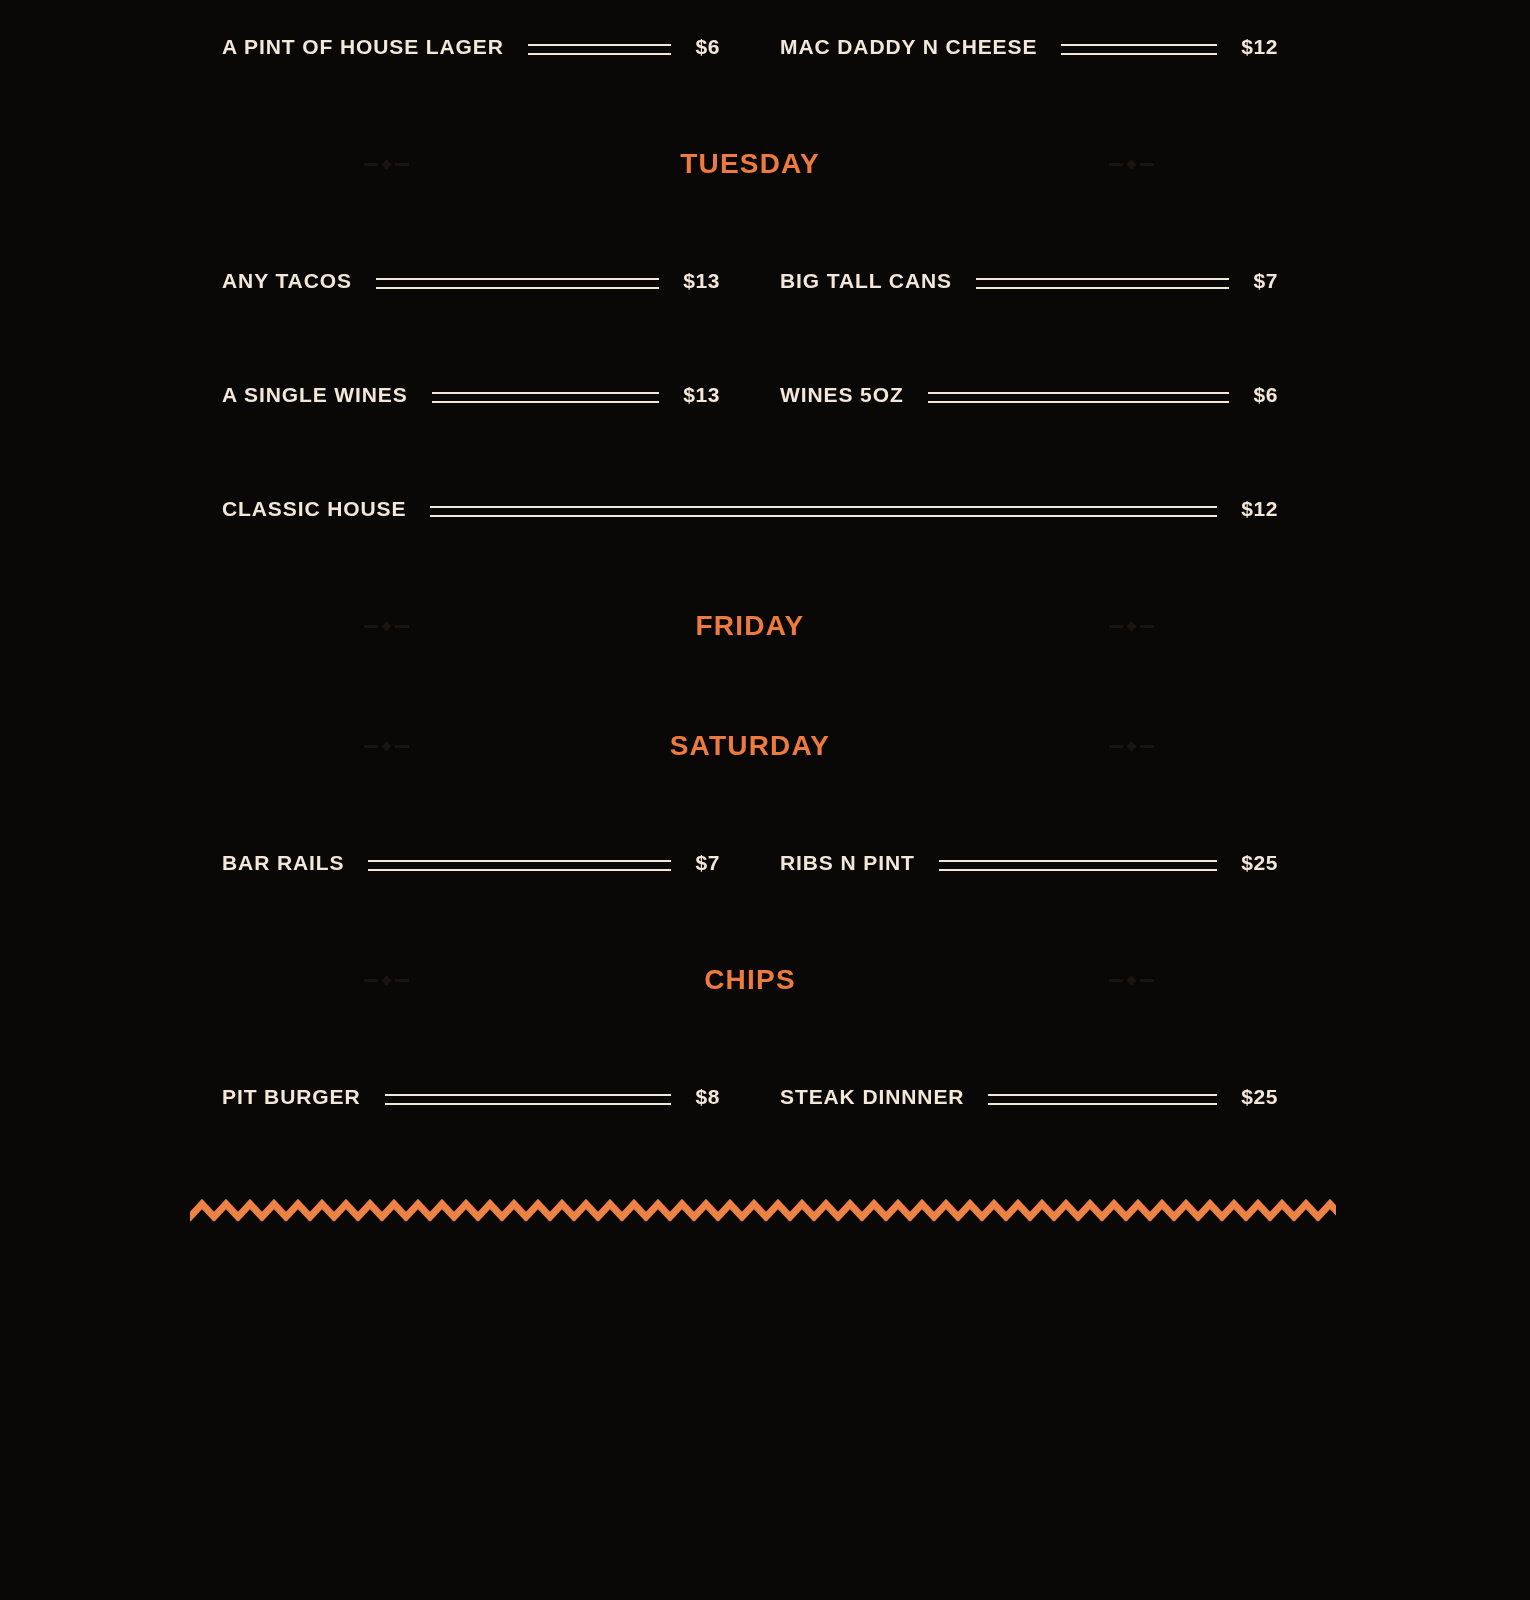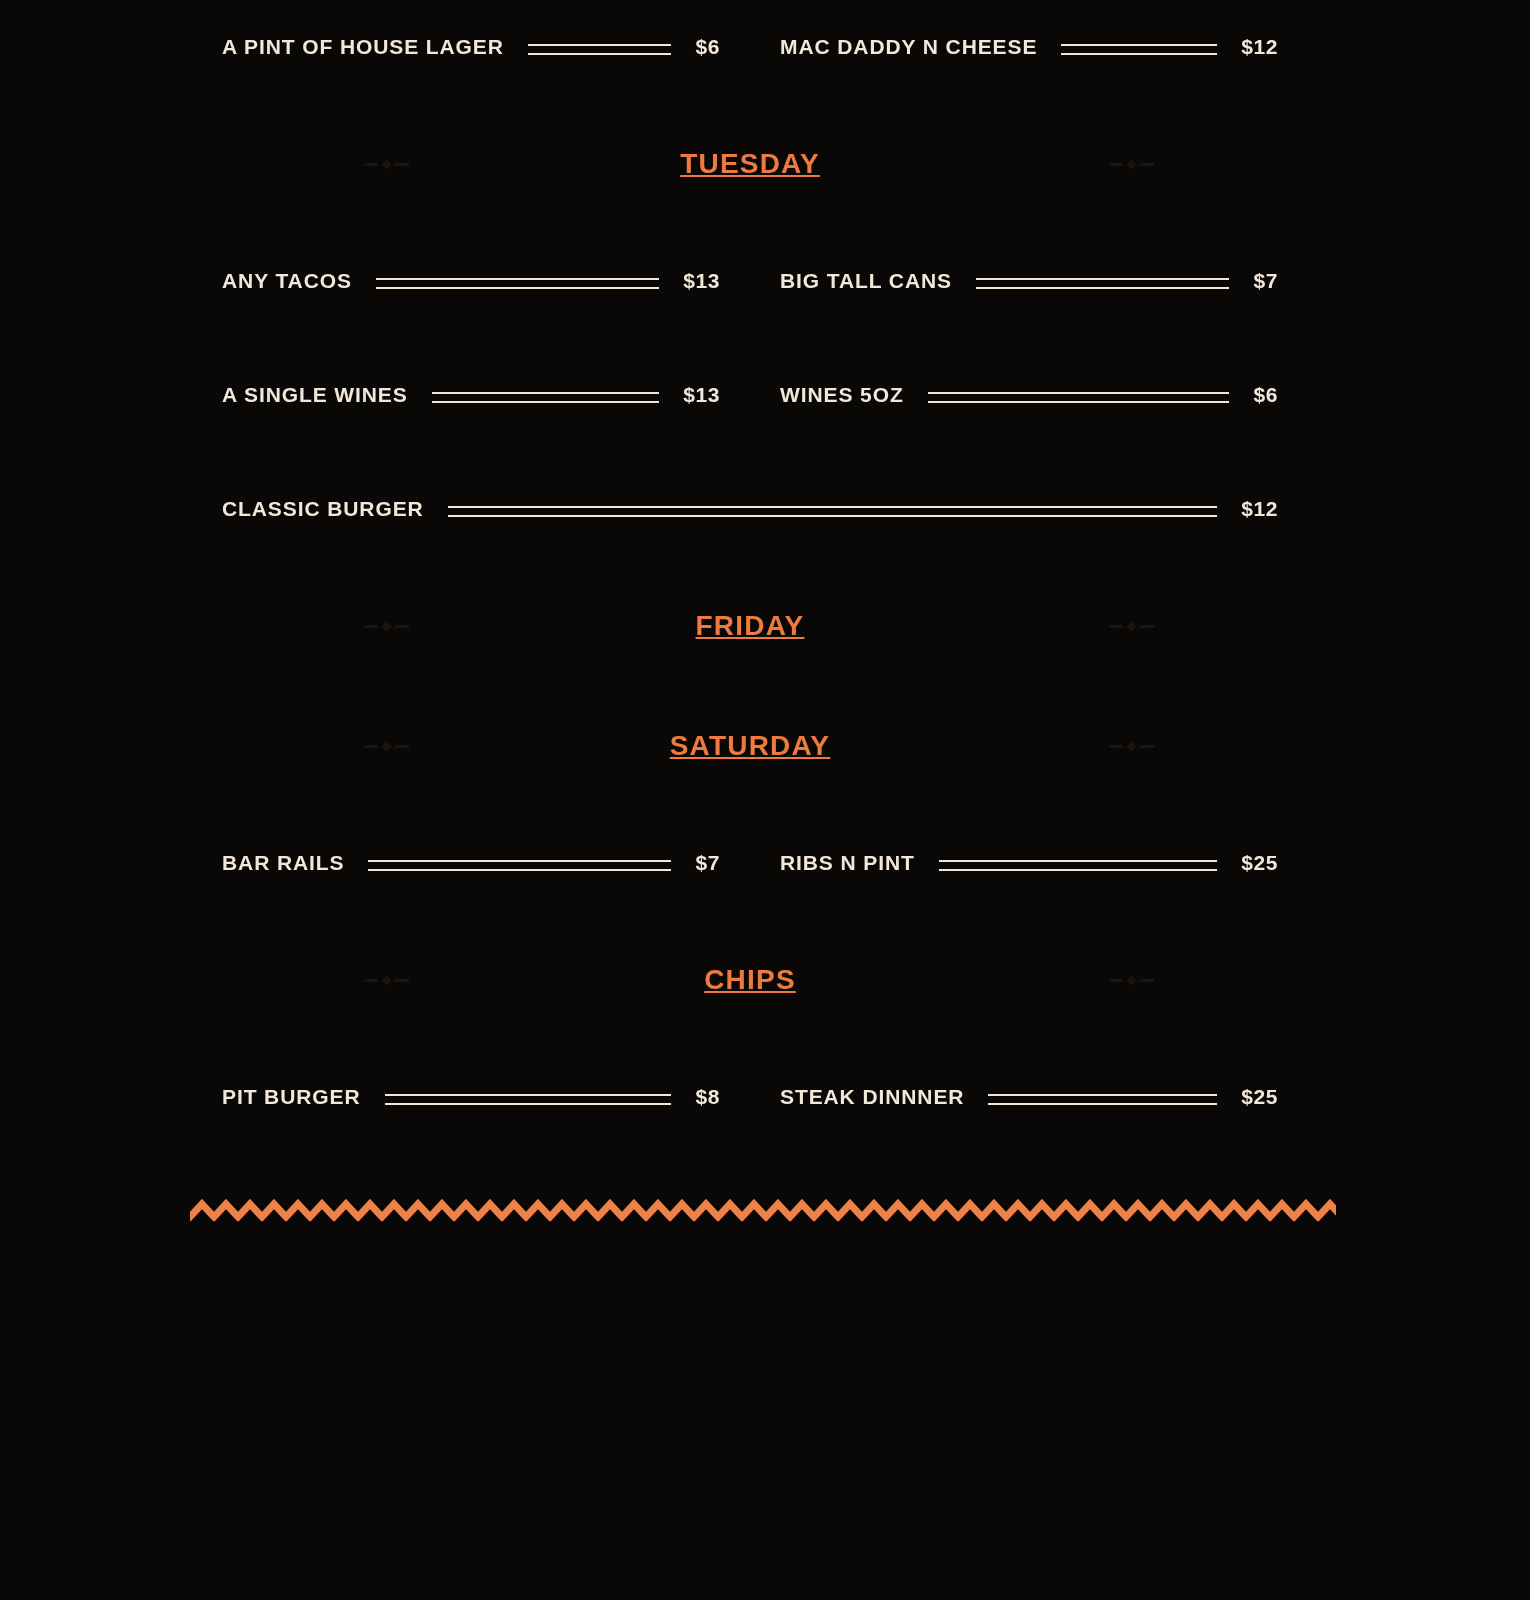--- a/index.html
+++ b/index.html
@@ -62,21 +62,20 @@
     align-items: center;
     justify-content: center;
   }
   .day-heading {
     margin: 13px;
     color: #ed7a3e;
     font-size: 28px;
     font-weight: 700;
     letter-spacing: 1.2px;
     text-align: center;
-    text-decoration: underline;
   }
   .flourish {
     position: absolute;
     top: 50%;
     transform: translateY(-50%);
     width: 52px;
     height: 10px;
     display: flex;
     align-items: center;
     justify-content: center;
@@ -147,21 +146,21 @@
     </div>
     <div class="menu-item">
       <span class="item-name">WINES 5OZ</span>
       <span class="leader"></span>
       <span class="item-price">$6</span>
     </div>
   </div>
 
   <div class="items-row">
     <div class="menu-item">
-      <span class="item-name">CLASSIC BURGER</span>
+      <span class="item-name">CLASSIC HOUSE</span>
       <span class="leader"></span>
       <span class="item-price">$12</span>
     </div>
   </div>
 
   <div class="day-wrap">
     <span class="flourish left">
         <i class="bar"></i>
         <i class="gem"></i>
         <i class="bar"></i>

